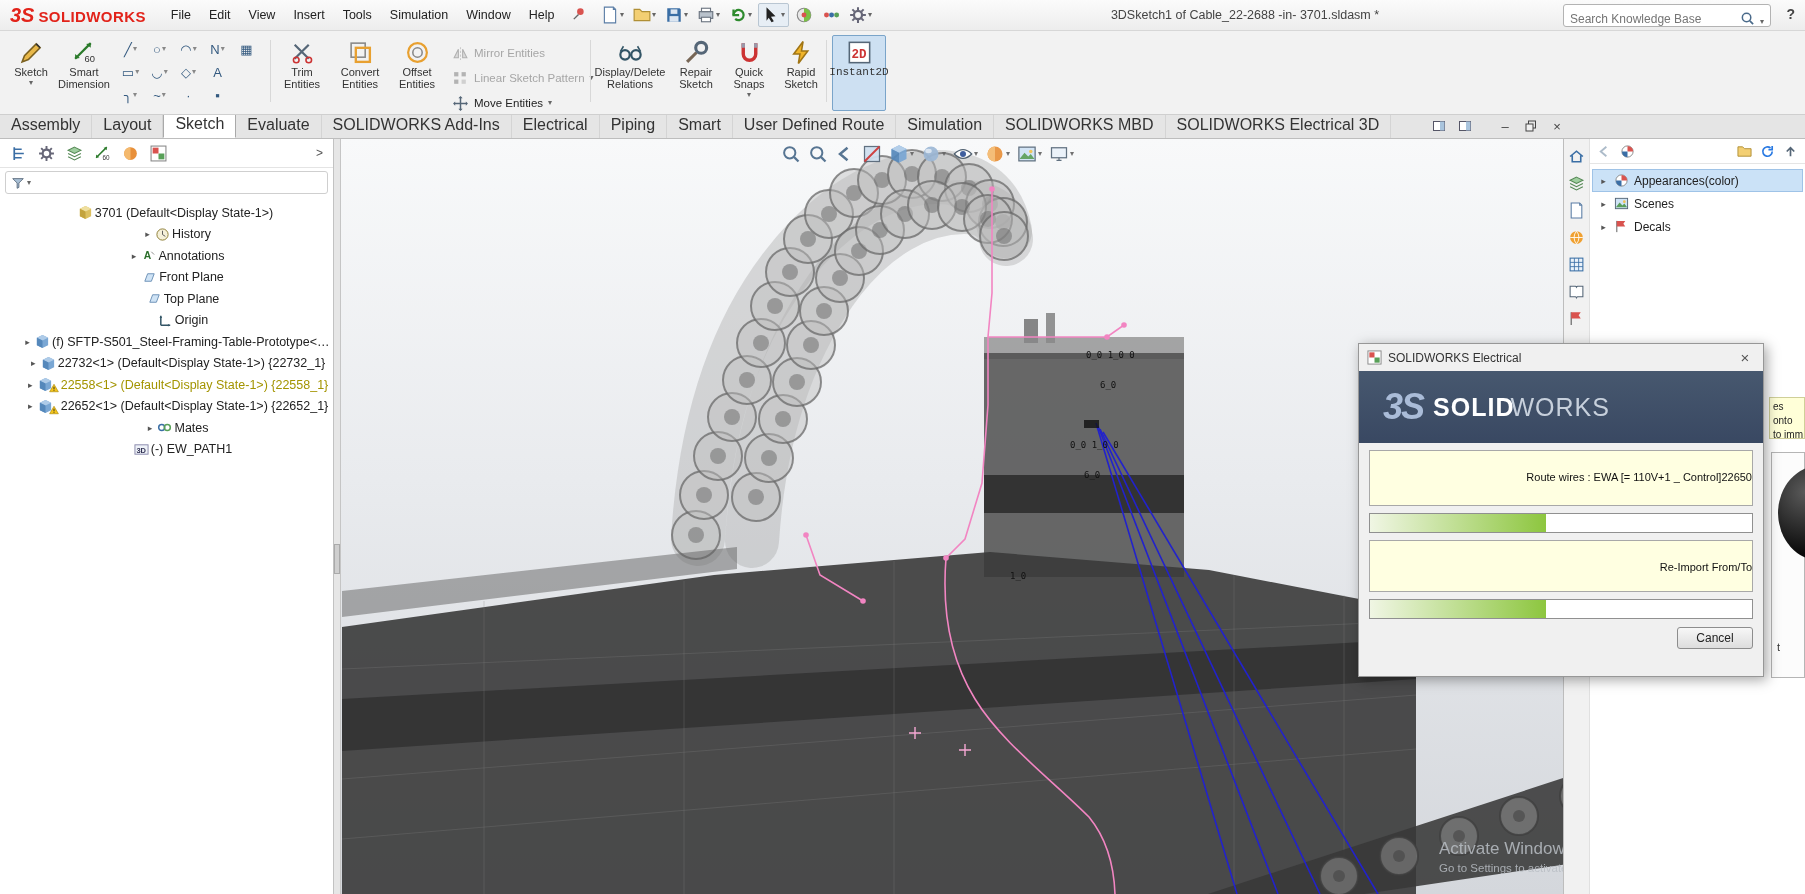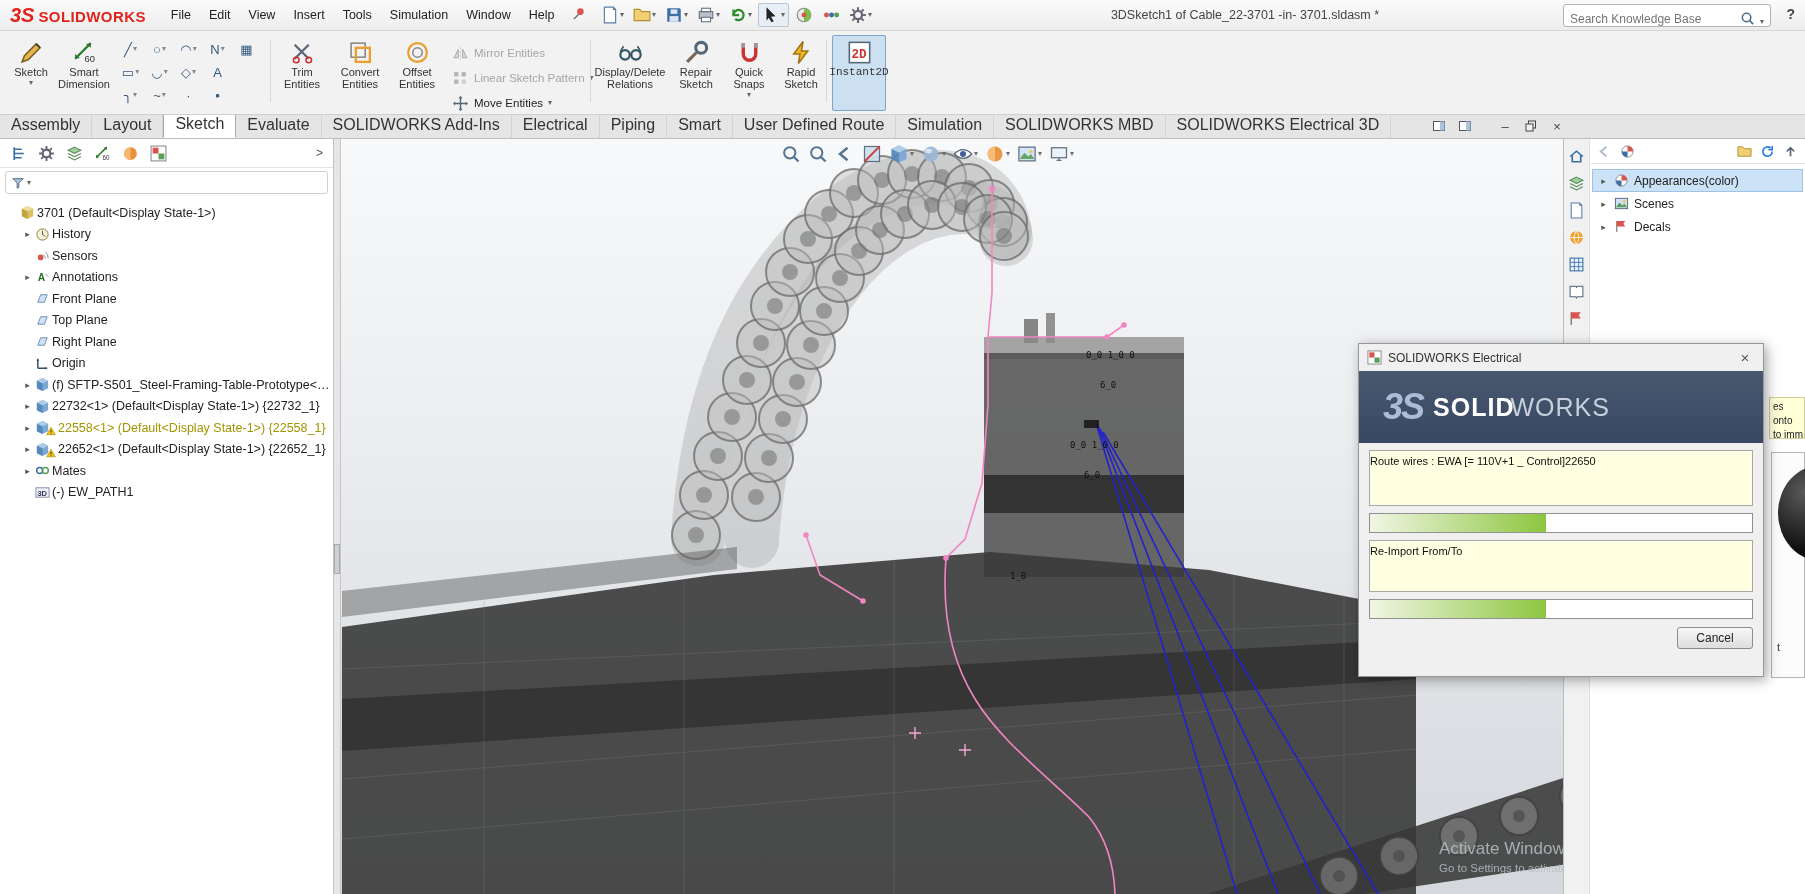--- a/index.html
+++ b/index.html
@@ -69,21 +69,21 @@
                 background:#fff; border-right:1px solid #c2c2c2; z-index:15; }
   .panel-tabs { height:29px; display:flex; align-items:center; gap:11px; padding:0 10px;
                 border-bottom:1px solid #e4e4e4; }
   .panel-tabs svg { width:17px; height:17px; }
   .flyout { margin-left:auto; color:#555; font-size:12px; }
   .filter-row { height:23px; margin:3px 5px; border:1px solid #cfcfcf; border-radius:3px;
                 display:flex; align-items:center; gap:2px; padding:0 5px; }
   .filter-row svg { width:14px; height:14px; }
   .tree { padding:5px 2px 0 2px; font-size:12.5px; }
   .trow { display:flex; align-items:center; gap:2px; height:21.5px; padding-left:5px;
-          white-space:nowrap; }
+          white-space:nowrap;justify-content:center; }
   .trow.child { padding-left:20px; }
   .exp { width:11px; color:#555; font-size:9px; text-align:center; flex:none; }
   .lbl { overflow:hidden; text-overflow:ellipsis; }
   .trow.warning .lbl { color:#a39400; }
   .badge { width:10px; height:10px; margin-left:-6px; margin-top:7px; flex:none; }
 
   
   #viewport { position:absolute; left:334px; top:139px; width:1471px; height:755px;
               background:linear-gradient(180deg,#f8f9fa 0%, #e9ebee 45%, #d4d7dc 100%);
               overflow:hidden; z-index:5; }
@@ -141,22 +141,22 @@
                font-size:12px; color:#333; }
   .dlg-title svg { width:15px; height:15px; }
   .dlg-close { margin-left:auto; width:20px; text-align:center; font-size:15px; color:#555; }
   .dlg-banner { height:72px; background:linear-gradient(#47586f,#394862); display:flex;
                 align-items:center; padding-left:24px; gap:10px; }
   .l3s { font-size:36px; font-weight:bold; font-style:italic; color:#aabcd8;
          letter-spacing:-2px; }
   .lsolid { font-size:25px; font-weight:bold; color:#ffffff; letter-spacing:1px; }
   .lworks { font-size:25px; color:#c7d0dc; letter-spacing:1px; margin-left:-4px; }
   .dlg-body { padding:7px 10px 0 10px; display:flex; flex-direction:column; gap:7px; }
-  .note { background:#ffffe1; border:1px solid #a8a8a8; text-align:left; font-size:11px;
-          color:#111; padding-top:4px; }
+  .note { background:#ffffe1; border:1px solid #a8a8a8; text-align:right; font-size:11px;
+          color:#111; padding-top:20px; }
   .pbar { height:20px; border:1px solid #909090; background:#fff; }
   .pfill { height:100%; background:linear-gradient(90deg,#f0f6e4,#8dc63f); }
   .btn-row { display:flex; justify-content:flex-end; padding-top:1px; }
   .btn { width:76px; height:22px; background:linear-gradient(#f7f7f7,#dddddd);
          border:1px solid #8d8d8d; border-radius:3px; font-size:12px; text-align:center;
          line-height:20px; color:#222; }
 </style>
 </head>
 <body>
 
@@ -463,21 +463,21 @@
           <use href="#i-beads"></use>
         </svg>
       </span>
     <span class="qbtn">
         <svg>
           <use href="#i-gear"></use>
         </svg>
         <span class="caret">▾</span>
       </span>
   </div>
-  <div class="doc-title">3DSketch1 of Cable_22-3701 -in- 3701.sldasm *</div>
+  <div class="doc-title">3DSketch1 of Cable_22-2688 -in- 3701.sldasm *</div>
   <div class="search-box">
     <input class="search-ph" placeholder="Search Knowledge Base" style="">
     <svg class="ic">
         <use href="#i-mag"></use>
       </svg>
     <span class="caret">▾</span>
   </div>
   <span class="help-q">?</span>
 </div>
 
@@ -668,53 +668,39 @@
       <span class="lbl">3701 (Default&lt;Display State-1&gt;)</span>
     </div>
     <div class="trow child">
       <span class="exp">▸</span>
       <svg class="ic">
           <use href="#i-clock"></use>
         </svg>
       <span class="lbl">History</span>
     </div>
     <div class="trow child">
-      <span class="exp"></span>
-      <svg class="ic">
-          <use href="#i-sensor"></use>
-        </svg>
-      <span class="lbl">Sensors</span>
-    </div>
-    <div class="trow child">
       <span class="exp">▸</span>
       <svg class="ic">
           <use href="#i-annot"></use>
         </svg>
       <span class="lbl">Annotations</span>
     </div>
     <div class="trow child">
       <span class="exp"></span>
       <svg class="ic">
           <use href="#i-plane"></use>
         </svg>
       <span class="lbl">Front Plane</span>
     </div>
     <div class="trow child">
       <span class="exp"></span>
       <svg class="ic">
           <use href="#i-plane"></use>
         </svg>
       <span class="lbl">Top Plane</span>
-    </div>
-    <div class="trow child">
-      <span class="exp"></span>
-      <svg class="ic">
-          <use href="#i-plane"></use>
-        </svg>
-      <span class="lbl">Right Plane</span>
     </div>
     <div class="trow child">
       <span class="exp"></span>
       <svg class="ic">
           <use href="#i-origin"></use>
         </svg>
       <span class="lbl">Origin</span>
     </div>
     <div class="trow child">
       <span class="exp">▸</span>

